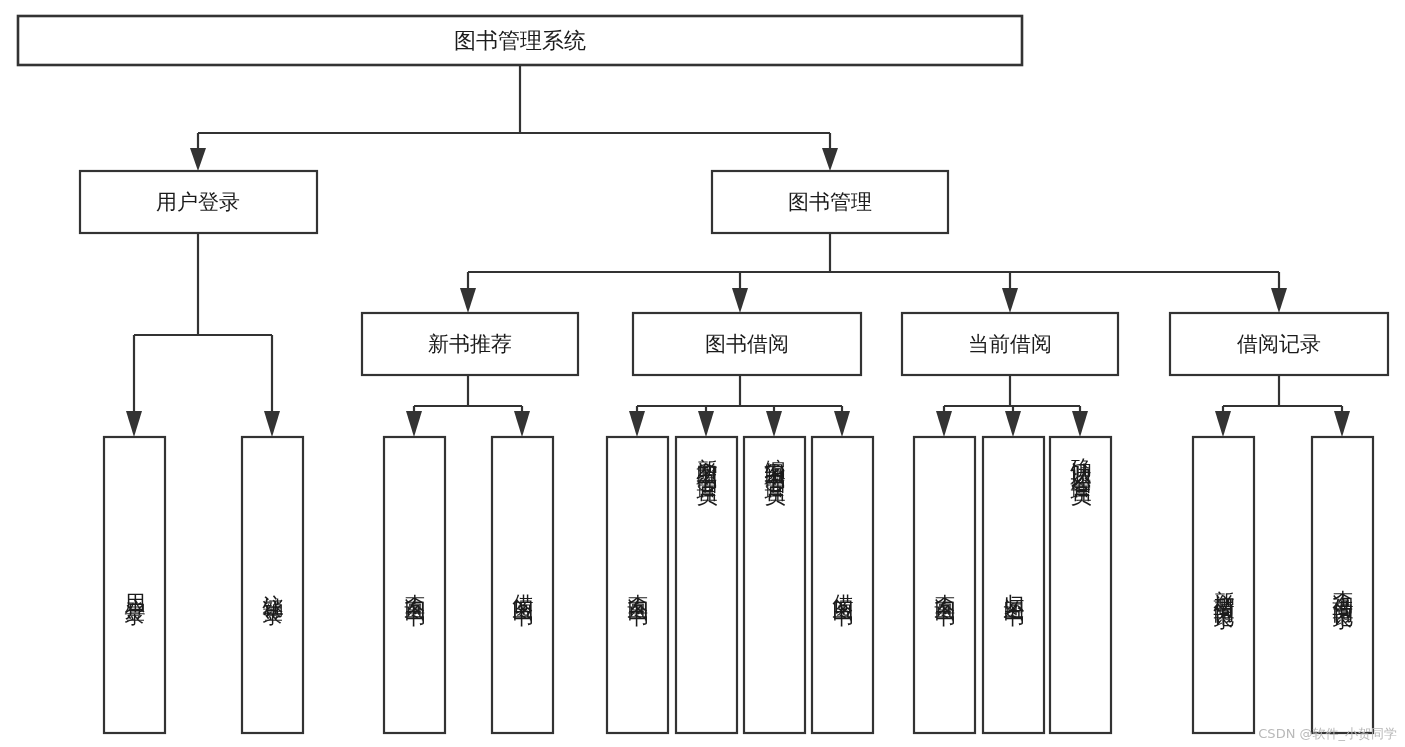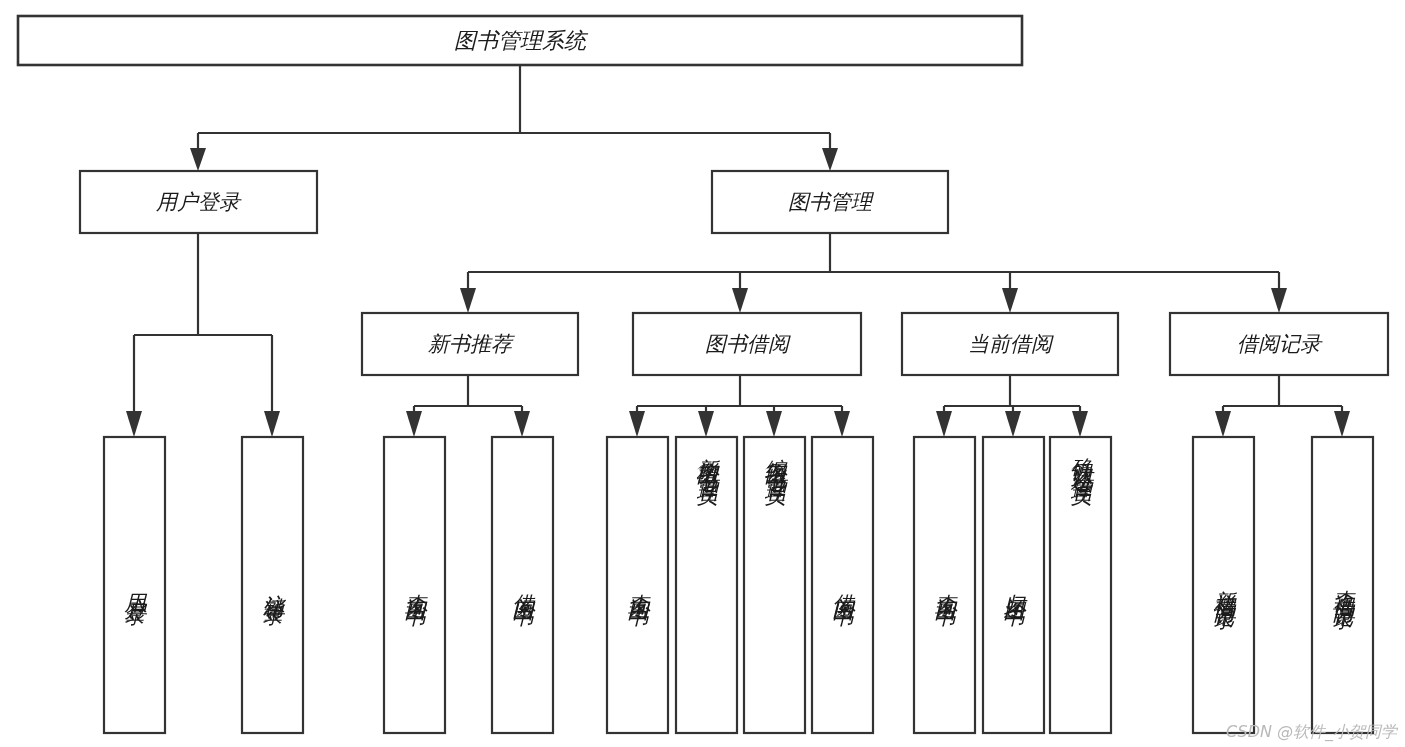--- a/index.html
+++ b/index.html
@@ -10,21 +10,20 @@
   }
   body {
     font-family: "DejaVu Sans", "Liberation Sans", sans-serif;
   }
   #diagram-root {
     position: relative;
     width: 1405px;
     height: 747px;
     background: #ffffff;
     overflow: hidden;
-    font-style: italic;
   }
   svg.diagram-canvas {
     position: absolute;
     left: 0;
     top: 0;
     width: 1405px;
     height: 747px;
     display: block;
   }
   .node-box {
@@ -79,21 +78,21 @@
     letter-spacing: 4px;
     color: #1b1b1b;
     white-space: nowrap;
     text-align: center;
   }
   .watermark {
     position: absolute;
     right: 8px;
     bottom: 4px;
     font-family: "DejaVu Sans", "Liberation Sans", sans-serif;
-    font-size: 16px;
+    font-size: 13px;
     color: #b9b9b9;
     white-space: nowrap;
     pointer-events: none;
   }
 </style>
 </head>
 <body>
 
 <div id="diagram-root">
 

